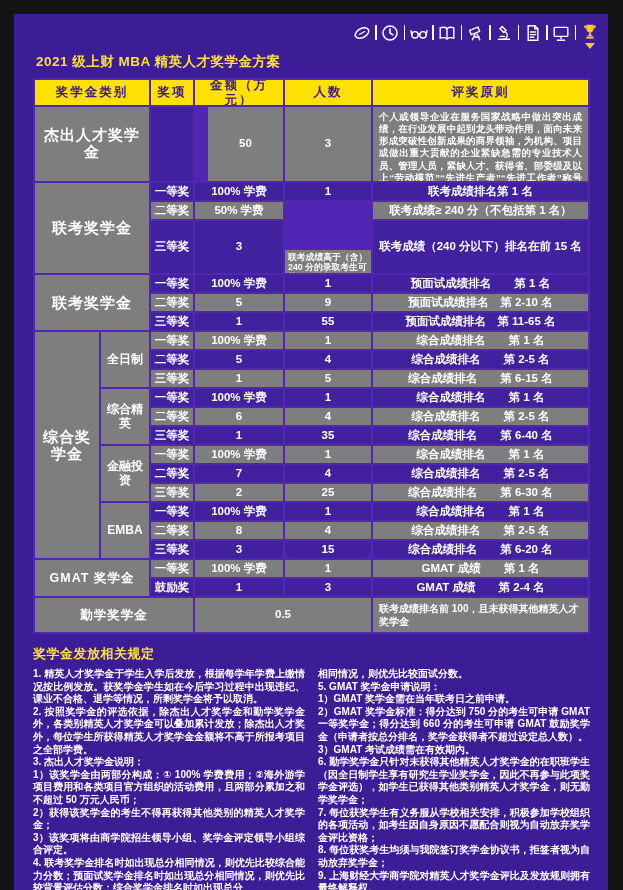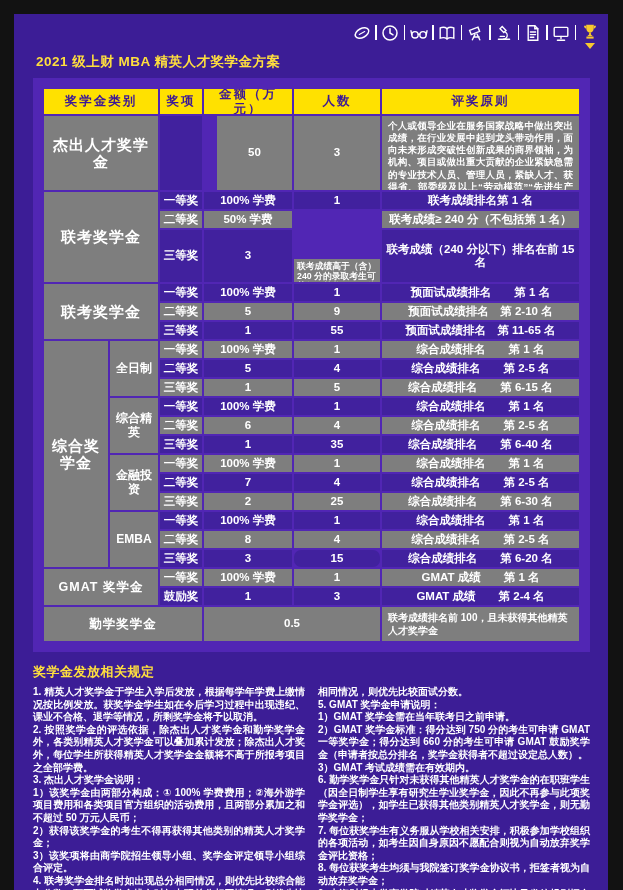--- a/index.html
+++ b/index.html
@@ -12,21 +12,21 @@
   .icon{width:19px;height:19px;display:inline-flex;align-items:center;justify-content:center;color:#fff;cursor:pointer;}
   .icon svg{width:18px;height:18px;display:block;}
   .icon.active{color:var(--gold);flex-direction:column;height:auto;}
   .down-arrow{width:0;height:0;border-left:5px solid transparent;border-right:5px solid transparent;
               border-top:6px solid var(--gold);margin-top:2px;}
   .divider{width:1.5px;height:15px;background:#fff;margin:2px 4px 0 4px;}
 
   .title{color:var(--titleYellow);font-size:13.5px;font-weight:bold;margin:0 0 0 22px;letter-spacing:.5px;}
 
   
-  .table{display:grid;margin:7px 18px 0 19px;background:var(--line);padding:11px;gap:2px;
+  .table{display:grid;margin:7px 18px 0 19px;background:var(--line);padding:2px;gap:2px;
          grid-template-columns:64px 48px 42px 88px 86px 1fr;
          grid-template-rows:25px 74px 17px 17px 52px repeat(17,17px) 34px;}
   .cell{display:flex;align-items:center;justify-content:center;text-align:center;color:#fff;
         font-weight:bold;font-size:11.5px;line-height:1.15;padding:1px 2px;overflow:hidden;}
   .bg-gray{background:var(--gray);}
   .bg-purple{background:var(--cellPurple);}
   .bg-yellow{background:var(--yellow);color:var(--headerText);}
   .head{font-size:12.5px;letter-spacing:2px;}
   .cat{font-size:15px;letter-spacing:1px;}
   .cat-sm{font-size:12.5px;letter-spacing:1px;}
@@ -136,21 +136,21 @@
       </div>
 
     <div class="title">2021 级上财 MBA 精英人才奖学金方案</div>
 
     <div class="table">
         <div class="cell bg-yellow head" style="grid-area: 1 / 1 / 2 / 3;">奖学金类别</div>
         <div class="cell bg-yellow head" style="grid-area: 1 / 3 / 2 / 4;">奖项</div>
         <div class="cell bg-yellow head" style="grid-area: 1 / 4 / 2 / 5;">金额（万元）</div>
         <div class="cell bg-yellow head" style="grid-area: 1 / 5 / 2 / 6;">人数</div>
         <div class="cell bg-yellow head" style="grid-area: 1 / 6 / 2 / 7;">评奖原则</div>
-        <div class="cell bg-gray cat" style="grid-area: 2 / 1 / 3 / 3;">杰出人才奖学金</div>
+        <div class="cell bg-gray cat" style="grid-area: 2 / 1 / 3 / 3; font-family: Liberation Serif, serif;">杰出人才奖学金</div>
         <div class="cell bg-purple" style="grid-area: 2 / 3 / 3 / 4;"></div>
         <div class="cell bg-gray" style="grid-area: 2 / 4 / 3 / 5; margin-left: 13px;">50</div>
         <div class="cell bg-gray" style="grid-area: 2 / 5 / 3 / 6;">3</div>
         <div class="cell bg-gray small" style="grid-area: 2 / 6 / 3 / 7;">个人或领导企业在服务国家战略中做出突出成绩，在行业发展中起到龙头带动作用，面向未来形成突破性创新成果的商界领袖，为机构、项目或做出重大贡献的企业紧缺急需的专业技术人员、管理人员，紧缺人才、获得省、部委级及以上“劳动模范”“先进生产者”“先进工作者”称号等。</div>
         <div class="cell bg-gray cat" style="grid-area: 3 / 1 / 6 / 3;">联考奖学金</div>
         <div class="cell bg-purple" style="grid-area: 3 / 3 / 4 / 4;">一等奖</div>
         <div class="cell bg-purple" style="grid-area: 3 / 4 / 4 / 5;">100% 学费</div>
         <div class="cell bg-purple" style="grid-area: 3 / 5 / 4 / 6;">1</div>
         <div class="cell bg-purple" style="grid-area: 3 / 6 / 4 / 7;">联考成绩排名第 1 名</div>
         <div class="cell bg-gray" style="grid-area: 4 / 3 / 5 / 4;">二等奖</div>

